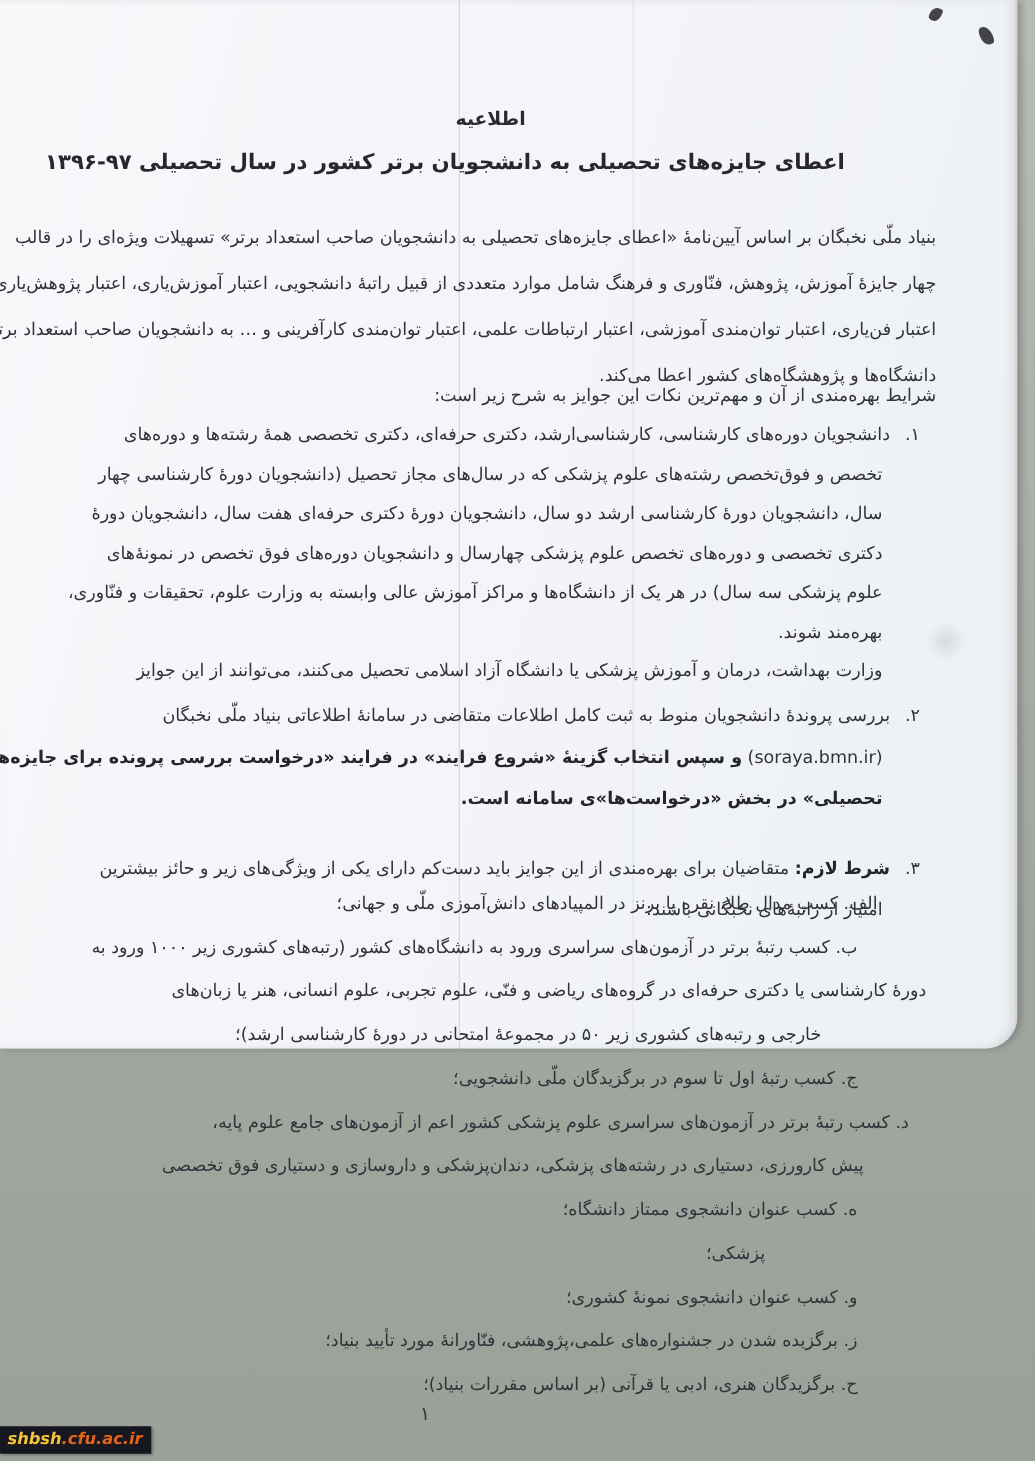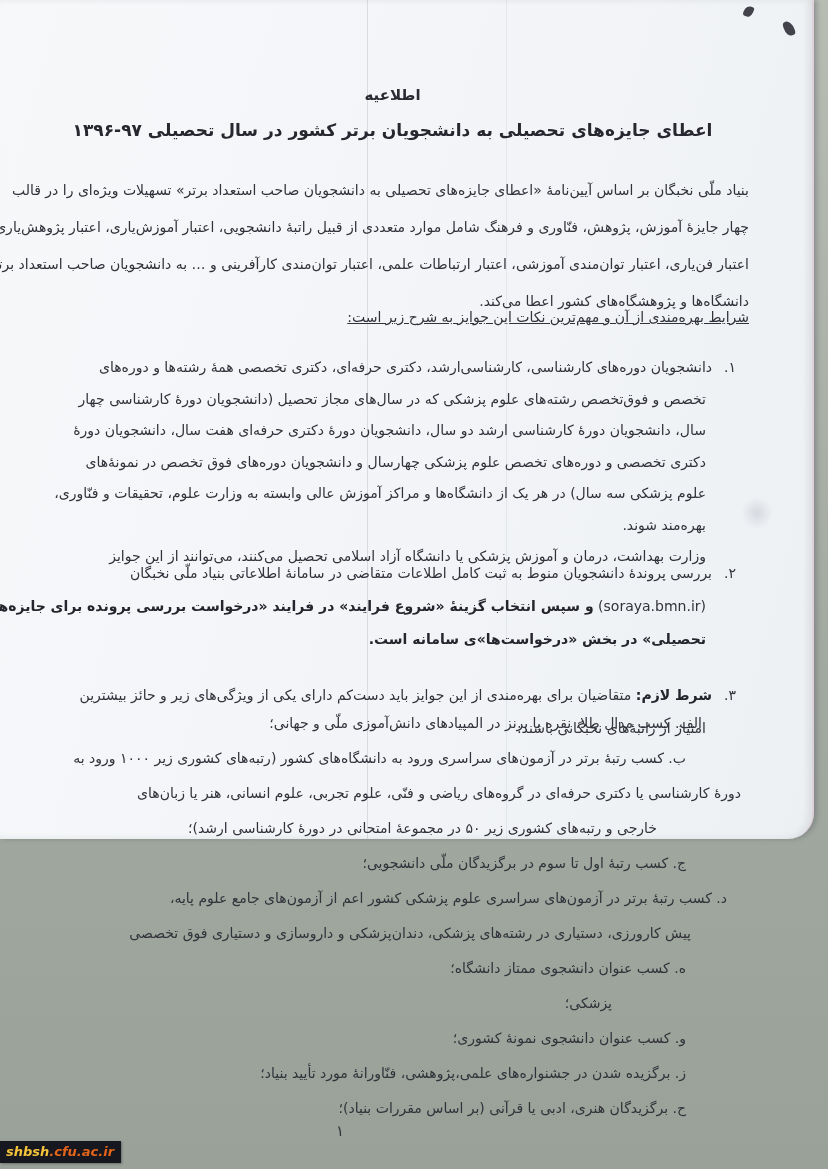--- a/index.html
+++ b/index.html
@@ -20,24 +20,24 @@
   .crease-2{left:506px;background:rgba(145,153,165,0.14);}
   .speck{position:absolute;background:#43444b;}
   .speck-1{left:744px;top:6px;width:9px;height:11px;border-radius:60% 20% 55% 30%;transform:rotate(24deg);}
   .speck-2{left:784px;top:21px;width:10px;height:15px;border-radius:30% 65% 25% 60%;transform:rotate(-18deg);}
   .smudge{position:absolute;left:742px;top:496px;width:30px;height:34px;border-radius:50%;
     background:radial-gradient(circle,rgba(150,156,168,0.28) 0%,rgba(150,156,168,0) 70%);}
   .content{position:absolute;left:0;top:0;width:812px;height:1169px;direction:rtl;color:#31323a;font-size:14px;}
   .ln{white-space:nowrap;text-align:right;}
   .sec{position:absolute;right:63px;left:36px;}
   .sec-title{top:86px;text-align:center;font-weight:bold;font-size:15px;color:#2a2b33;}
-  .sec-subtitle{top:120px;text-align:center;font-weight:bold;font-size:17px;color:#26272f;}
+  .sec-subtitle{top:120px;text-align:left;font-weight:bold;font-size:17px;color:#26272f;}
   .sec-intro{top:172px;line-height:37px;}
-  .sec-lead{top:306px;line-height:22px;text-decoration:underline;}
-  .sec-item1{top:352px;line-height:31.5px;}
+  .sec-lead{top:306px;line-height:22px;}
+  .sec-item1{top:333px;line-height:31.5px;}
   .sec-item2{top:557px;line-height:33px;}
   .sec-item3{top:679px;line-height:33px;}
   .sec-subs{top:706px;line-height:35px;}
   .num{font-weight:normal;margin-left:12px;}
   .b{font-weight:bold;color:#24252d;}
   .latin{direction:ltr;unicode-bidi:isolate;}
   .i8{padding-right:8px;}  .i13{padding-right:13px;} .i22{padding-right:22px;}
   .i43{padding-right:43px;} .i47{padding-right:47px;} .i58{padding-right:58px;}
   .i63{padding-right:63px;} .i92{padding-right:92px;} .i137{padding-right:137px;}
   .pagenum{position:absolute;left:336px;top:1122px;font-size:15px;color:#33343c;}

